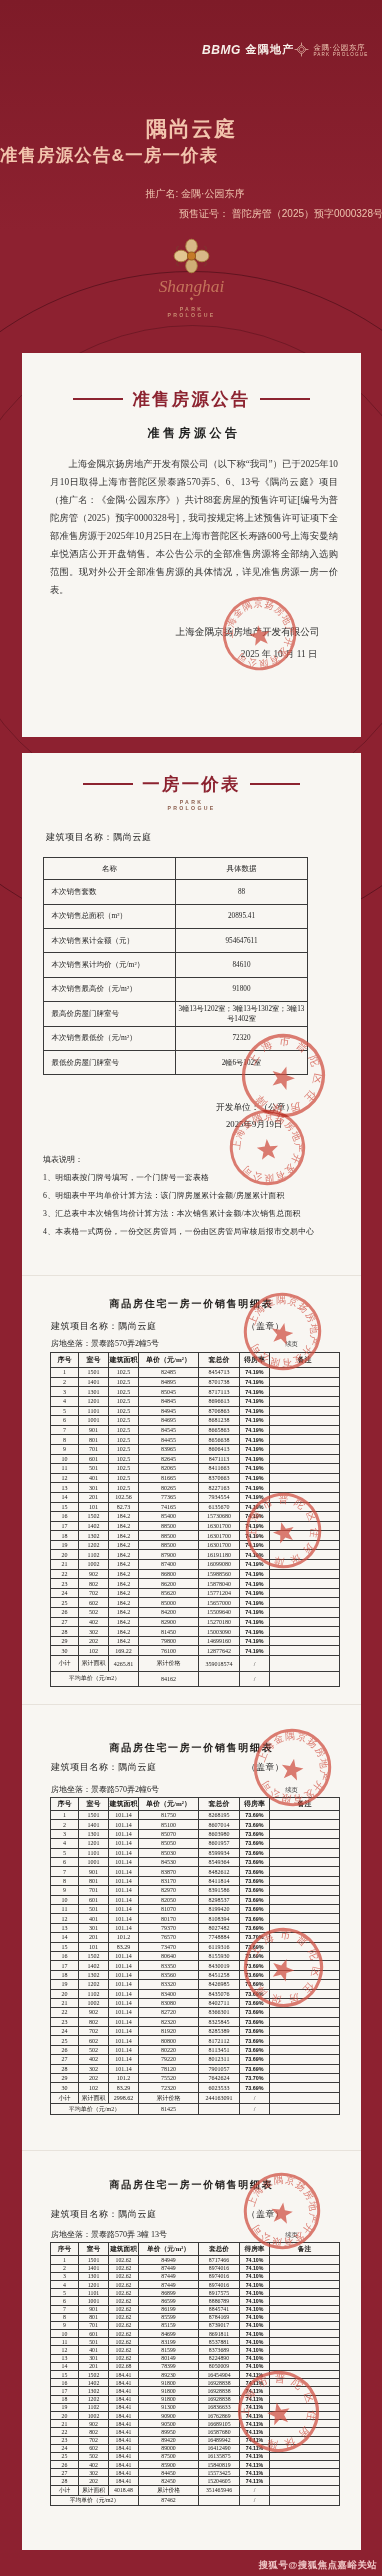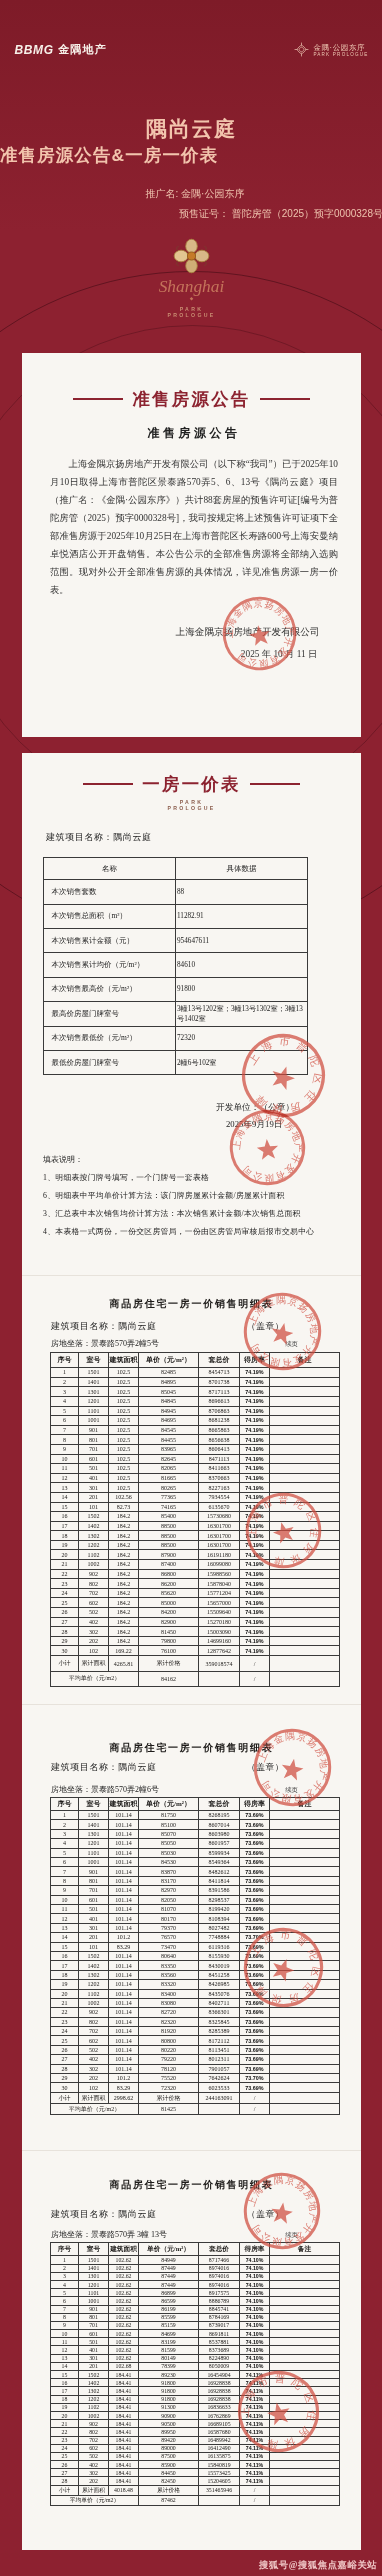--- a/index.html
+++ b/index.html
@@ -5,21 +5,21 @@
   html,body{margin:0;padding:0;background:#5f121d;}
   .page{position:relative;width:383px;height:2576px;margin:0 auto;overflow:hidden;
         background:linear-gradient(180deg,#7e1b28 0%,#8d2130 9%,#8d2130 100%);
         font-family:"Liberation Serif","DejaVu Serif",serif;}
   .arc{position:absolute;border-radius:50%;border:0.6px solid rgba(60,10,18,.55);z-index:0;}
   .arc1{left:-145px;top:271px;width:672px;height:672px;}
   .arc2{left:-52px;top:325px;width:487px;height:487px;border-color:rgba(60,10,18,.35);}
 
   
   .hero{position:relative;height:353px;z-index:1;color:#f2c9b2;font-family:"Liberation Sans","DejaVu Sans",sans-serif;}
-  .hero-top{display:flex;justify-content:space-between;align-items:flex-start;padding:42px 14.5px 0 14.5px;}
+  .hero-top{display:flex;justify-content:flex-end;align-items:flex-start;padding:42px 14.5px 0 14.5px;}
   .bbmg{display:flex;align-items:center;gap:4.6px;color:#f7f0e9;}
   .bbmg .en{font-size:12px;font-weight:bold;letter-spacing:0.6px;font-style:italic;}
   .bbmg .cn{font-size:11px;font-weight:bold;letter-spacing:1.2px;}
   .logo-r{display:flex;align-items:center;gap:4px;color:#eec8b3;}
   .logo-r .txt{display:flex;flex-direction:column;line-height:1.15;}
   .logo-r .nm{font-size:7.5px;letter-spacing:0.6px;}
   .logo-r .sub{font-size:4.6px;letter-spacing:1.2px;}
   .h-title{margin:58px 0 0 0;text-align:center;font-size:21px;line-height:23px;font-weight:700;letter-spacing:1.7px;color:#f2c4ad;}
   .h-sub{margin:4.6px 0 0 0;font-size:17.4px;line-height:20px;font-weight:600;letter-spacing:1.2px;color:#f2c4ad;}
   .h-promo{margin:23px 0 0 7px;text-align:center;font-size:10px;line-height:12.8px;color:#eec3ae;}
@@ -51,21 +51,21 @@
   .parkcaps.dark{color:#8a5c4c;margin-top:4.6px;}
   .p1{height:522px;}
   .sumtitle{margin:17.4px 0 0 0;text-align:center;font-size:10px;line-height:12.8px;letter-spacing:1.7px;color:#222;font-weight:600;}
   .projline{margin:20px 0 0 24px;font-size:9px;color:#222;letter-spacing:0.6px;}
   .stable{border-collapse:collapse;margin:12.8px 0 0 21px;width:265px;table-layout:fixed;
           font-size:7.5px;color:#222;}
   .stable th,.stable td{border:0.6px solid #3a3a3a;}
   .stable thead th{height:19px;font-weight:normal;text-align:center;}
   .stable td{height:21.4px;}
   .stable td:first-child{width:129px;text-align:left;padding-left:7.5px;}
-  .stable td:last-child{text-align:left;font-size:7.2px;}
+  .stable td:last-child{text-align:center;font-size:7.2px;}
   .stable{border:1.2px solid #2c2c2c;}
   .devline{margin:27px 0 0 194px;font-size:8.7px;color:#222;}
   .devdate{margin:4.6px 0 0 204px;font-size:8.7px;color:#222;}
   .notes{margin:23px 0 0 21px;font-size:8px;color:#222;}
   .notes .nt{font-size:8px;margin-bottom:1.2px;}
   .notes .ni{margin-top:7px;font-size:7.8px;letter-spacing:0.3px;}
 
   
   .dpage{box-sizing:border-box;position:relative;}
   .pbreak{border-top:0.6px solid #e7e2db;}
@@ -81,21 +81,21 @@
   .dtable col.c4{width:60px;} .dtable col.c5{width:41px;} .dtable col.c6{width:30px;}
   .dtable col.c7{width:70px;}
   .dtable td.rate{font-weight:700;color:#0d0d0d;font-family:"Liberation Sans",sans-serif;font-size:90%;}
 
   
   .stampLayer{position:absolute;inset:0;z-index:4;pointer-events:none;}
   .stamp{position:absolute;opacity:.72;mix-blend-mode:multiply;}
 
   
   .foot{position:absolute;left:0;right:0;bottom:0;height:18px;background:#8d2130;z-index:2;
-        font-family:Liberation Serif, serif;}
+        font-family:Liberation Sans, sans-serif;}
   .foot span{position:absolute;right:5.8px;top:1.2px;font-size:9.3px;font-weight:bold;color:#efc6c6;letter-spacing:0.6px;}
 </style>
 </head>
 <body>
 
 <div class="page">
   <div class="arc arc1"></div>
   <div class="arc arc2"></div>
 
   <header class="hero">
@@ -181,21 +181,21 @@
             <th>具体数据</th>
           </tr>
         </thead>
         <tbody>
             <tr>
               <td>本次销售套数</td>
               <td>88</td>
             </tr>
             <tr>
               <td>本次销售总面积（m²）</td>
-              <td>11282.91</td>
+              <td>20895.41</td>
             </tr>
             <tr>
               <td>本次销售累计金额（元）</td>
               <td>954647611</td>
             </tr>
             <tr>
               <td>本次销售累计均价（元/m²）</td>
               <td>84610</td>
             </tr>
             <tr>

